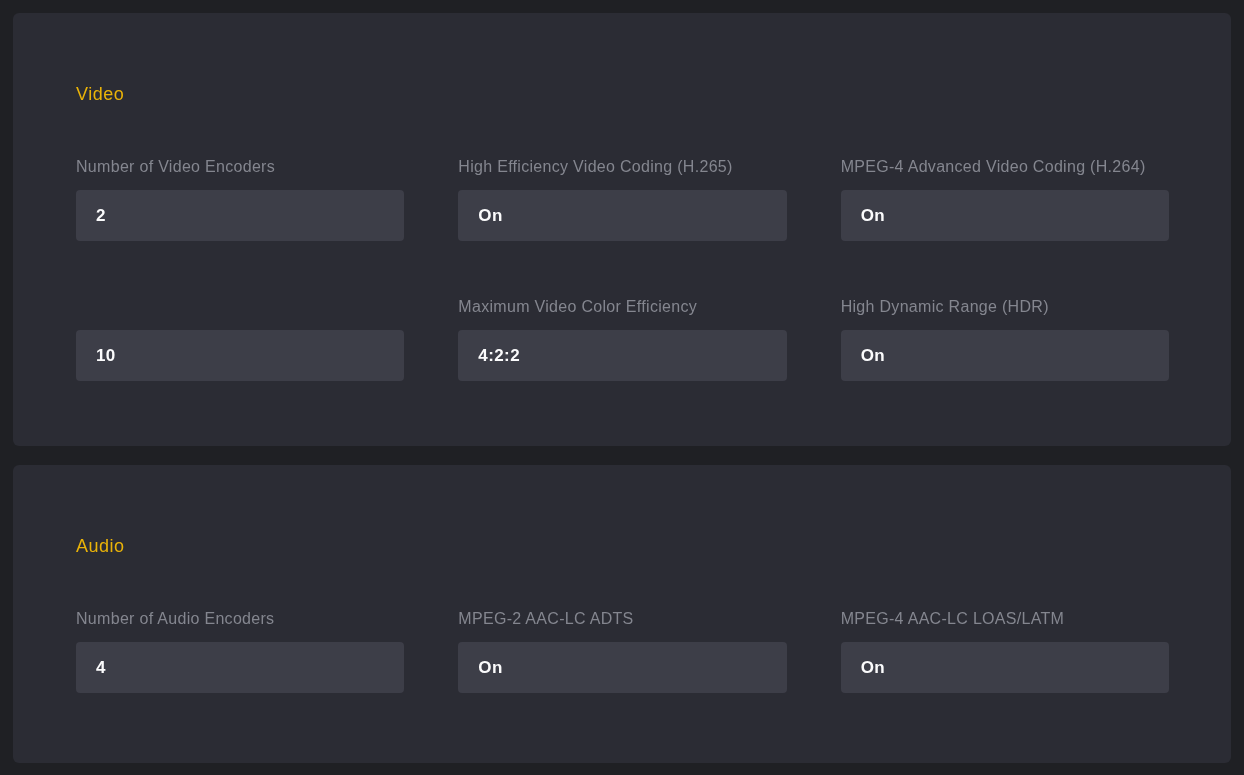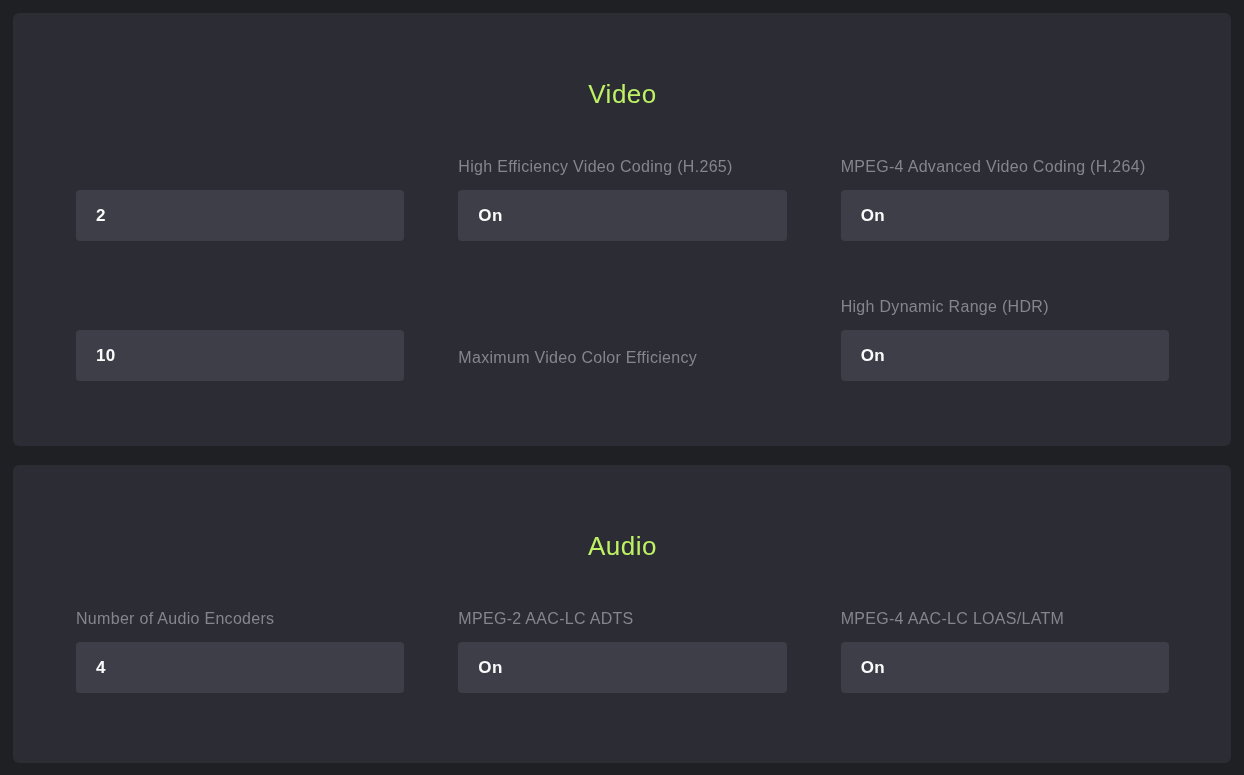--- a/index.html
+++ b/index.html
@@ -14,27 +14,26 @@
     margin: 0 13px;
     background: #2b2c34;
     border-radius: 6px;
     padding: 68px 62px 0 63px;
     overflow: hidden;
   }
   .panel-video { margin-top: 13px; height: 433px; }
   .panel-audio { margin-top: 19px; height: 298px; }
 
   .section-title {
-    font-size: 26px;
+    font-size: 18px;
     line-height: 26px;
     font-weight: 400;
     letter-spacing: 0.5px;
-    color: #bef264;
+    color: #eab308;
     margin-bottom: 30px;
-    text-align: center;
   }
 
   .fields-grid {
     display: grid;
     grid-template-columns: repeat(3, 1fr);
     column-gap: 54px;
     row-gap: 36px;
   }
 
   .field {
@@ -68,39 +67,41 @@
   }
 </style>
 </head>
 <body>
 
 <main id="app">
   <section class="panel panel-video">
     <h2 class="section-title">Video</h2>
     <div class="fields-grid">
   <div class="field">
+    <div class="field-label">Number of Video Encoders</div>
     <div class="field-box">2</div>
   </div>
 
   <div class="field">
     <div class="field-label">High Efficiency Video Coding (H.265)</div>
     <div class="field-box">On</div>
   </div>
 
   <div class="field">
     <div class="field-label">MPEG-4 Advanced Video Coding (H.264)</div>
     <div class="field-box">On</div>
   </div>
 
   <div class="field">
     <div class="field-box">10</div>
   </div>
 
   <div class="field">
     <div class="field-label">Maximum Video Color Efficiency</div>
+    <div class="field-box">4:2:2</div>
   </div>
 
   <div class="field">
     <div class="field-label">High Dynamic Range (HDR)</div>
     <div class="field-box">On</div>
   </div>
 </div>
   </section>
 
   <section class="panel panel-audio">

